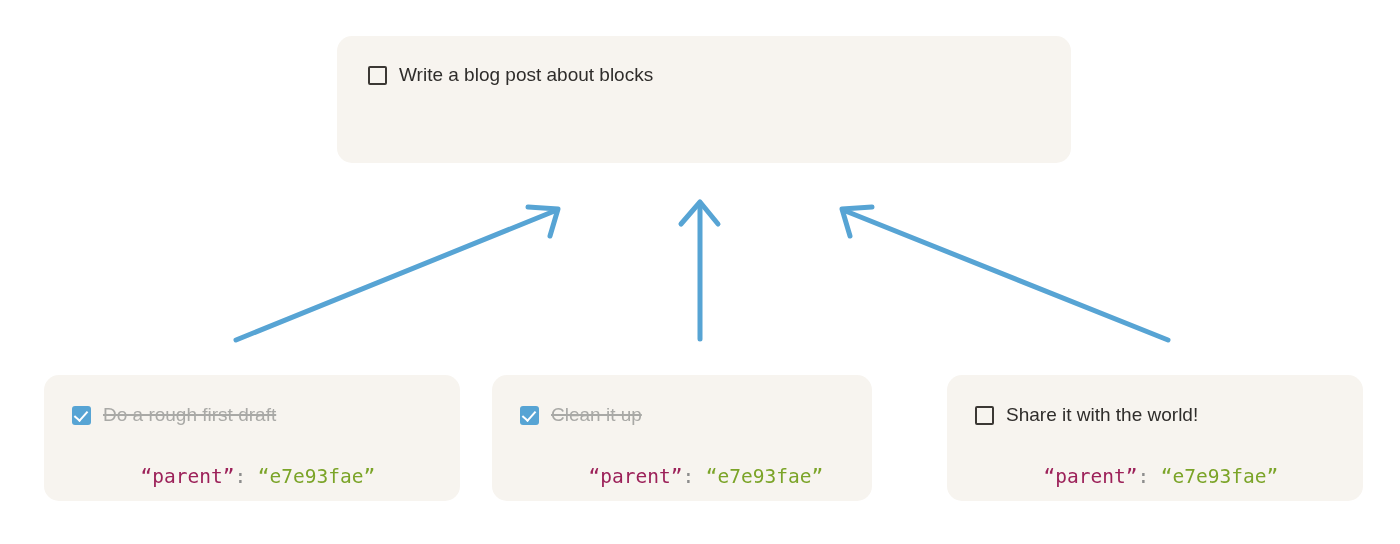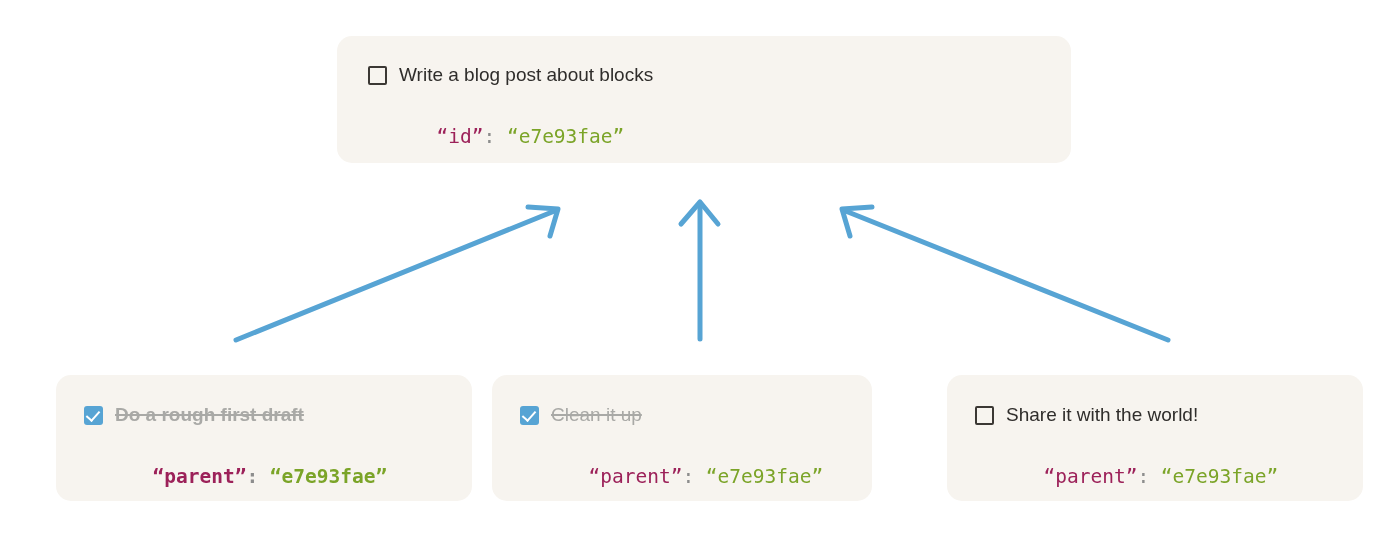--- a/index.html
+++ b/index.html
@@ -48,21 +48,21 @@
     left: 337px;
     top: 36px;
     width: 734px;
     height: 127px;
   }
 
   .card-child {
     top: 375px;
     height: 126px;
   }
-  .card-child-1 { left: 56px;  width: 416px; font-weight: bold; }
+  .card-child-1 { left: 44px;  width: 416px; }
   .card-child-2 { left: 492px; width: 380px; }
   .card-child-3 { left: 947px; width: 416px; }
 
   
   .todo-row {
     display: flex;
     align-items: center;
     position: absolute;
   }
   .card-top .todo-row   { left: 368px - 337px; }
@@ -153,23 +153,20 @@
         <path d="M 872 207 L 842 209 L 850 236"></path>
       </g>
     </g>
   </svg>
 
   <div class="card card-top">
     <div class="todo-row">
       <span class="checkbox unchecked"></span>
       <span class="todo-label">Write a blog post about blocks</span>
     </div>
-    <div class="code-row">
-      <span class="code-key">“id”</span><span class="code-punct">: </span><span class="code-val">“e7e93fae”</span>
-    </div>
   </div>
 
   <div class="card card-child card-child-1">
     <div class="todo-row">
       <span class="checkbox checked"></span>
       <span class="todo-label done">Do a rough first draft</span>
     </div>
     <div class="code-row">
       <span class="code-key">“parent”</span><span class="code-punct">: </span><span class="code-val">“e7e93fae”</span>
     </div>

